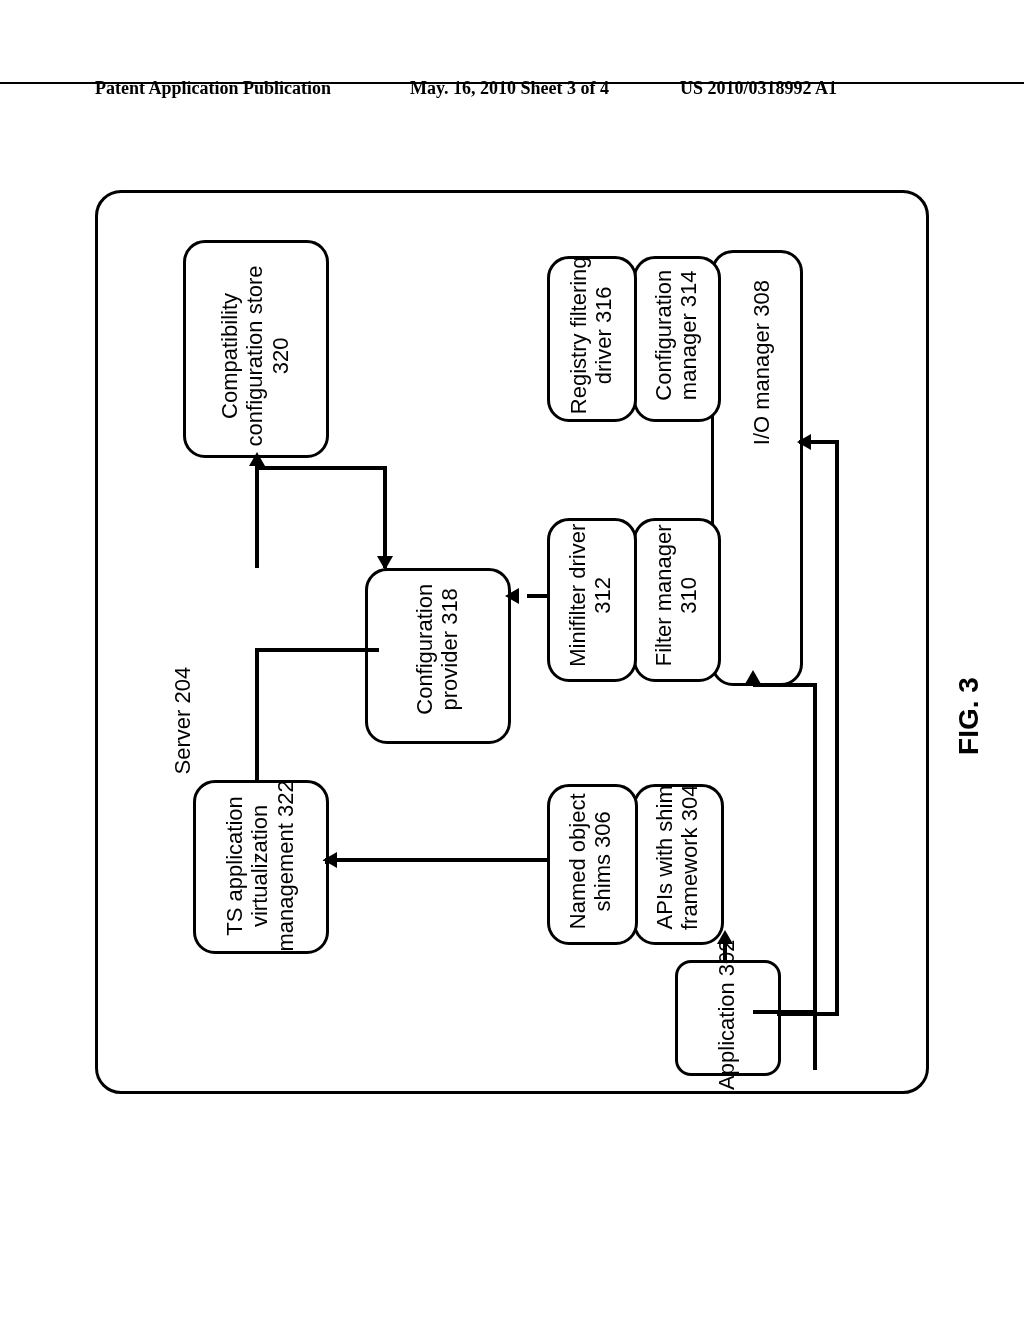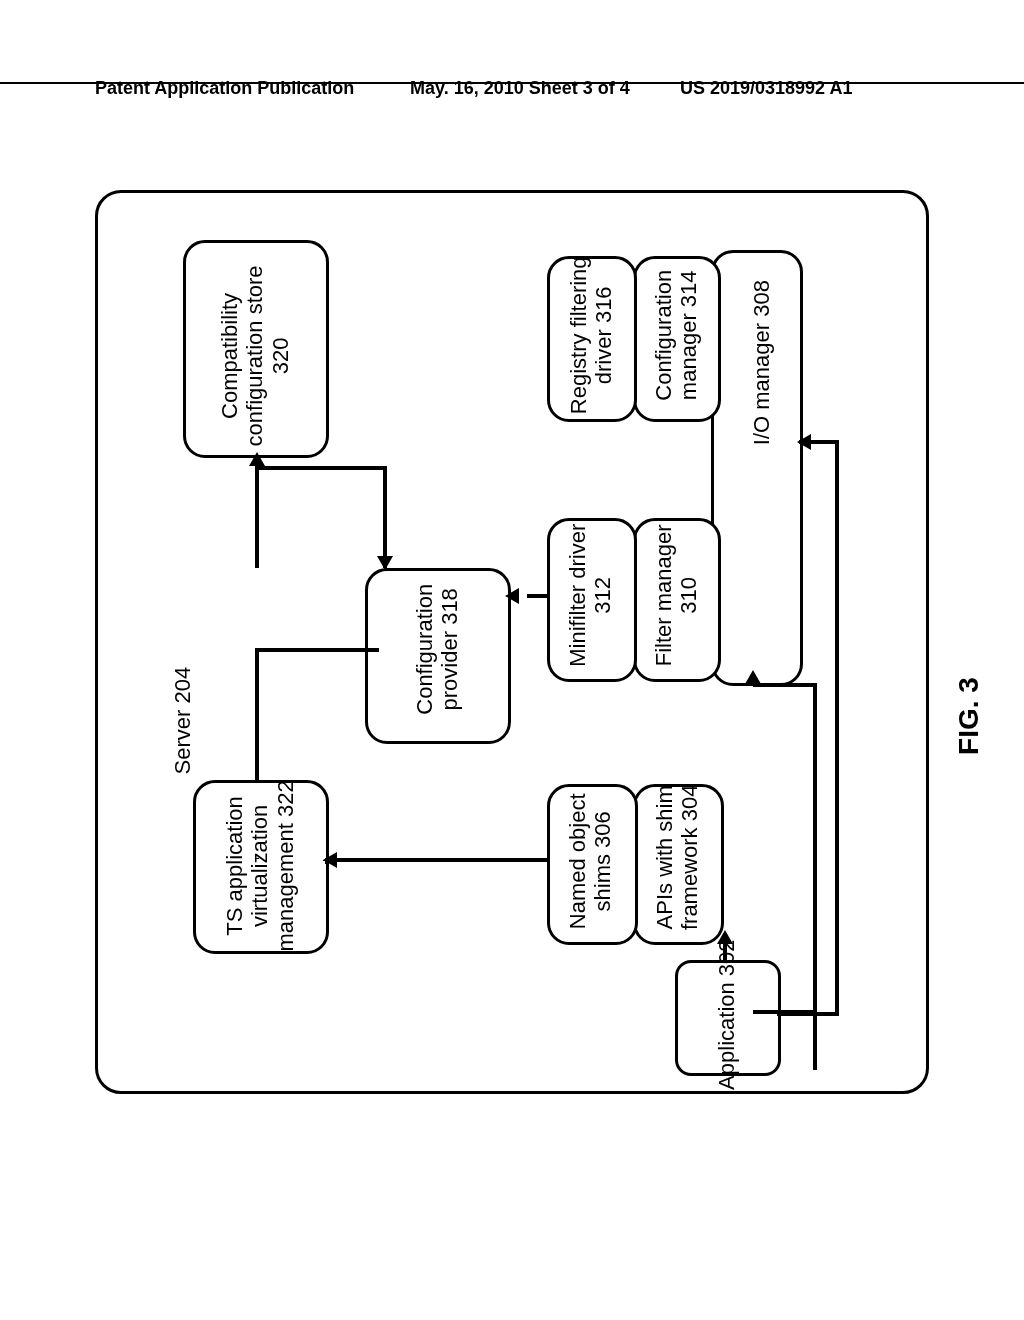--- a/index.html
+++ b/index.html
@@ -14,21 +14,21 @@
   .header {
     position: absolute;
     top: 78px;
     left: 0;
     width: 1024px;
     border-bottom: 2px solid #000;
     font-size: 18px;
     font-weight: bold;
     padding-bottom: 4px;
   }
-  .header span { display:inline-block; }
+  .header span { display:inline-block;font-family:Liberation Serif, serif; }
   .hdr-left { position:absolute; left:95px; }
   .hdr-mid  { position:absolute; left:410px; }
   .hdr-right{ position:absolute; left:680px; }
 
   .canvas {
     position: absolute;
     left: 95px;
     top: 190px;
     width: 830px;
     height: 900px;
@@ -78,21 +78,21 @@
     transform: rotate(-90deg);
     transform-origin: center center;
   }
 </style>
 </head>
 <body>
 
 <div class="header">
   <span class="hdr-left">Patent Application Publication</span>
   <span class="hdr-mid">May. 16, 2010  Sheet 3 of 4</span>
-  <span class="hdr-right">US 2019/0318992 A1</span>
+  <span class="hdr-right">US 2010/0318992 A1</span>
 </div>
 
 <div class="canvas">
 
   <div class="server-frame"></div>
 
   <div class="rot" style="left:18px; top:518px; width:140px;">Server 204</div>
 
   <div class="node" style="left:580px; top:770px; width:100px; height:110px; border-radius:16px;"></div>
   <div class="rot" style="left:544px; top:812px; width:175px;">Application 302</div>

